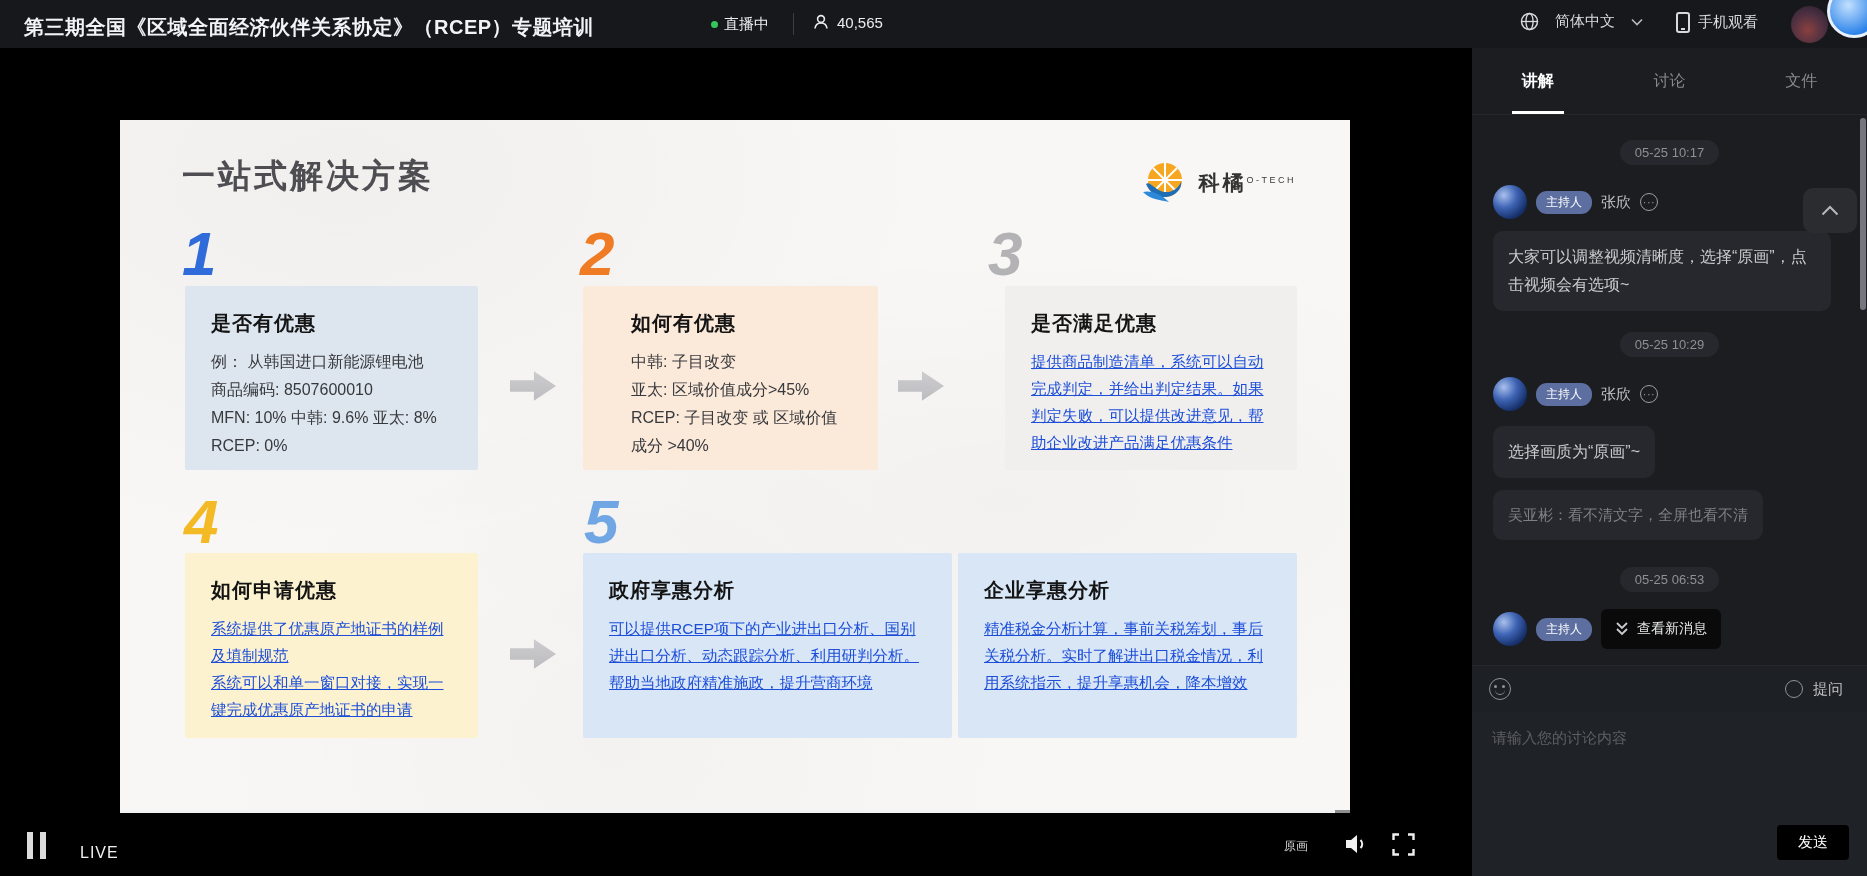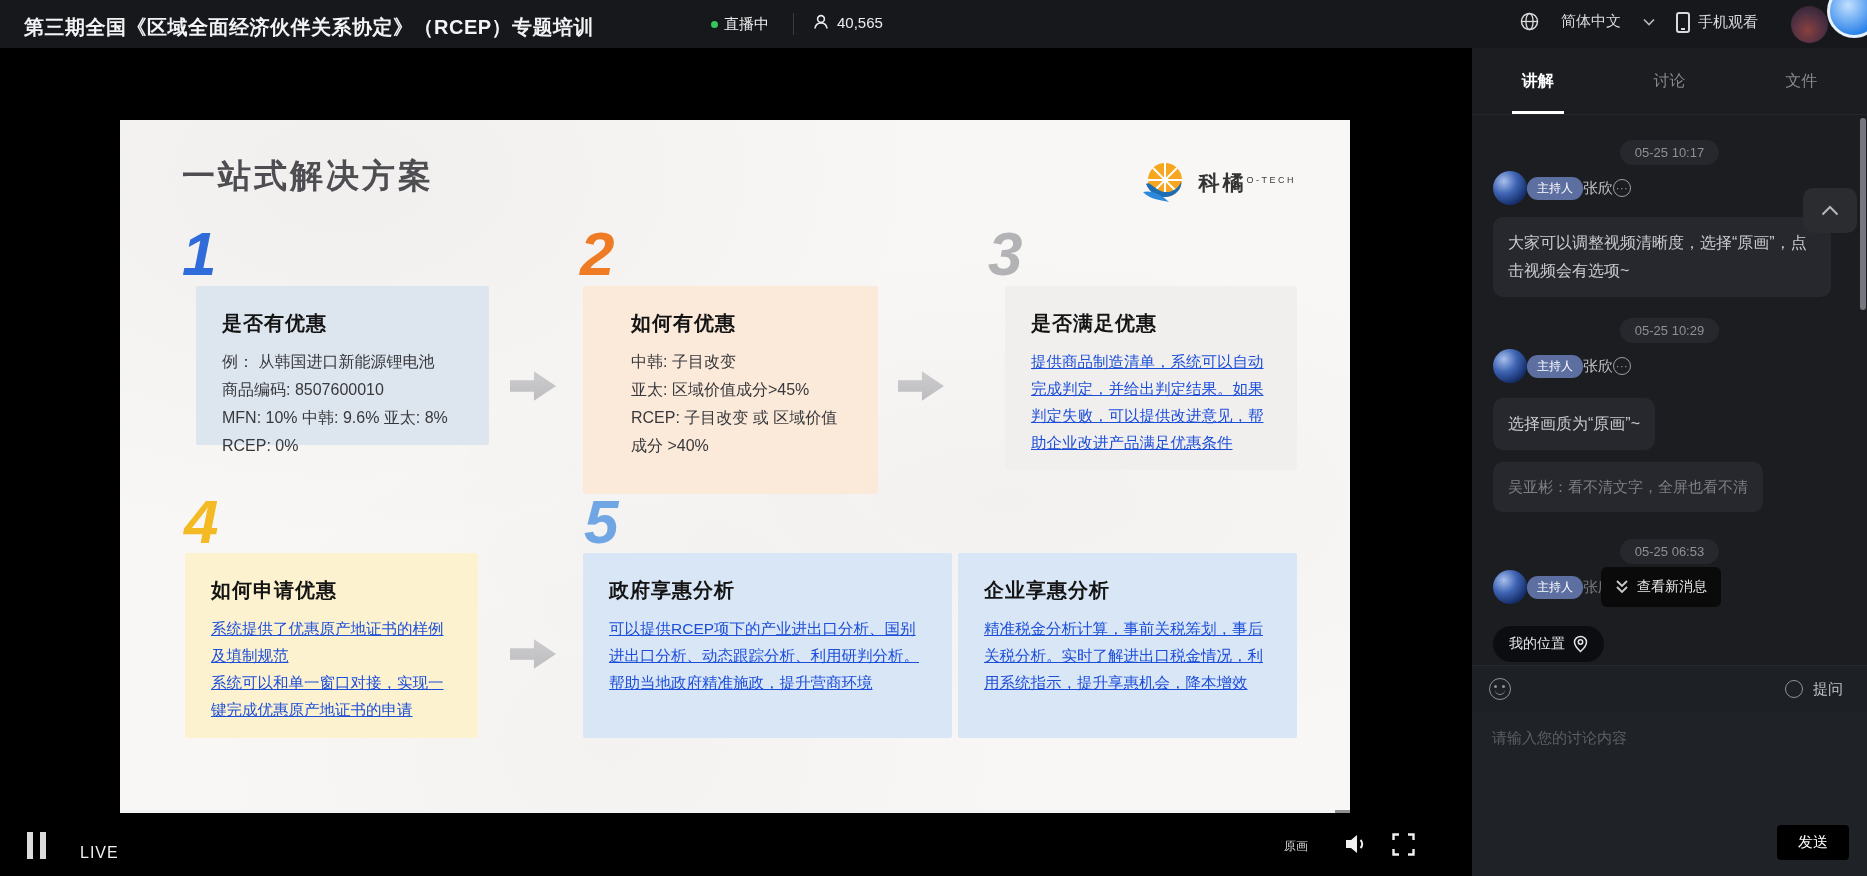--- a/index.html
+++ b/index.html
@@ -7,21 +7,21 @@
     font-family:"Liberation Sans","DejaVu Sans",sans-serif; }
   .stage { position:relative; width:1867px; height:876px; }
 
   
   .topbar { position:absolute; left:0; top:0; width:1867px; height:48px; background:#17181b; z-index:30; }
   .topbar-title { position:absolute; left:24px; top:14px; font-size:20px; color:#f2f3f5; font-weight:700; letter-spacing:0.5px; }
   .live-dot { position:absolute; left:711px; top:21px; width:7px; height:7px; border-radius:50%; background:#35c759; }
   .live-text { position:absolute; left:724px; top:15px; font-size:15px; color:#ececee; }
   .top-divider { position:absolute; left:793px; top:13px; width:1px; height:22px; background:#3a3c41; }
   .viewers { position:absolute; left:812px; top:13px; display:flex; align-items:center; gap:7px; color:#ececee; font-size:15px; }
-  .lang { position:absolute; left:1520px; top:12px; display:flex; align-items:center; gap:22px; color:#d9dadc; font-size:15px; }
+  .lang { position:absolute; left:1520px; top:12px; display:flex; align-items:center; gap:16px; color:#d9dadc; font-size:15px; }
   .mobile { position:absolute; left:1676px; top:12px; display:flex; align-items:center; gap:8px; color:#d9dadc; font-size:15px; }
   .phone-glyph { width:14px; height:21px; border:2px solid #d9dadc; border-radius:3px; position:relative; }
   .phone-glyph::after { content:""; position:absolute; left:3px; bottom:1px; width:4px; height:2px; background:#d9dadc; }
   .top-avatar { position:absolute; left:1791px; top:6px; width:37px; height:37px; border-radius:50%;
     background:radial-gradient(circle at 45% 65%, #8a4040 0%, #4a2f41 55%, #221c2b 100%); }
   .corner-bubble { position:absolute; right:-14px; top:-16px; width:54px; height:54px; border-radius:50%;
     background:radial-gradient(circle at 38% 38%, #c2e0ff, #2c83e9 70%); border:3px solid #e9f2fc; }
 
   
   .video { position:absolute; left:0; top:48px; width:1472px; height:828px; background:#000; }
@@ -43,22 +43,22 @@
   .n3 { left:868px; top:103px; color:#b3b3b6; }
   .n4 { left:64px;  top:371px; color:#f4ba25; }
   .n5 { left:464px; top:371px; color:#70a6e3; }
 
   .box { position:absolute; border-radius:2px; padding:24px 26px 20px; }
   .box h3 { font-size:20px; font-weight:700; color:#141414; margin-bottom:11px; letter-spacing:1px; }
   .box .bline { font-size:16px; color:#38393c; line-height:28px; }
   .box .body  { font-size:15.5px; color:#1d4ed8; line-height:27px;text-decoration:underline; }
   .red1 { color:#d9352a; }
   .red2 { color:#e2462f; }
-  .b1  { left:76px;  top:166px; width:293px; height:159px; background:#dde5ef; }
-  .b2  { left:463px; top:166px; width:295px; height:208px; background:#fbe9da;padding-left:48px; }
+  .b1  { left:65px;  top:166px; width:293px; height:184px; background:#dde5ef; }
+  .b2  { left:463px; top:166px; width:295px; height:184px; background:#fbe9da;padding-left:48px; }
   .b3  { left:885px; top:166px; width:292px; height:184px; background:#f0efee; }
   .b4  { left:65px;  top:433px; width:293px; height:185px; background:#fcf2d0; }
   .b5a { left:463px; top:433px; width:369px; height:185px; background:#d8e6f6; }
   .b5b { left:838px; top:433px; width:339px; height:185px; background:#d8e6f6; }
 
   .arrow { position:absolute; width:46px; height:32px; background:linear-gradient(#cdcdd0,#bcbcc0);
     clip-path:polygon(0 32%, 52% 32%, 52% 4%, 100% 50%, 52% 96%, 52% 68%, 0 68%); }
   .a1 { left:390px; top:250px; }
   .a2 { left:778px; top:250px; }
   .a3 { left:390px; top:518px; }
@@ -77,21 +77,21 @@
   
   .sidebar { position:absolute; left:1472px; top:48px; width:395px; height:828px; background:#1b1d21; }
   .tabbar { position:absolute; left:0; top:0; width:100%; height:67px; display:flex; border-bottom:1px solid #24262a; }
   .tab { flex:1; display:flex; align-items:center; justify-content:center; font-size:16px; color:#85888d; cursor:pointer; position:relative; }
   .tab.active { color:#ffffff; font-weight:700; }
   .tab.active::after { content:""; position:absolute; left:50%; transform:translateX(-50%); bottom:0; width:52px; height:3px; background:#fff; }
 
   .chat { position:absolute; left:0; top:67px; bottom:211px; width:100%; padding:0 21px; overflow:hidden; display:flex; flex-direction:column; align-items:flex-start; }
   .time-pill { align-self:center; background:#26282d; color:#8d9095; font-size:13px; padding:5px 15px; border-radius:15px; }
   .tp1 { margin-top:25px; } .tp2 { margin-top:21px; } .tp3 { margin-top:27px; }
-  .msg-head { display:flex; align-items:center; gap:0; margin-top:6px; position:relative; }
+  .msg-head { display:flex; align-items:center; gap:9px; margin-top:20px; position:relative; }
   .avatar { width:34px; height:34px; border-radius:50%;
     background:radial-gradient(circle at 32% 30%, #a9c0ec 0%, #4065b5 38%, #17316d 72%, #0a1b42 100%); }
   .badge { background:#5d6fa1; color:#fff; font-size:12px; padding:3px 10px; border-radius:11px; }
   .uname { color:#c3c5c8; font-size:15px; }
   .uname.dim { color:#787b7f; }
   .more-icon { width:18px; height:18px; border:1.5px solid #9a9da1; border-radius:50%; color:#9a9da1; font-size:11px;
     display:flex; align-items:center; justify-content:center; line-height:0; letter-spacing:0.5px; cursor:pointer; }
   .bubble { background:#26282d; border-radius:10px; padding:12px 15px; color:#c9cbce; font-size:16px; line-height:28px; max-width:338px; margin-top:12px; }
   .bubble.gray { color:#7c7f84; font-size:15px; padding:11px 15px; }
   .b-sel { margin-top:15px; }

